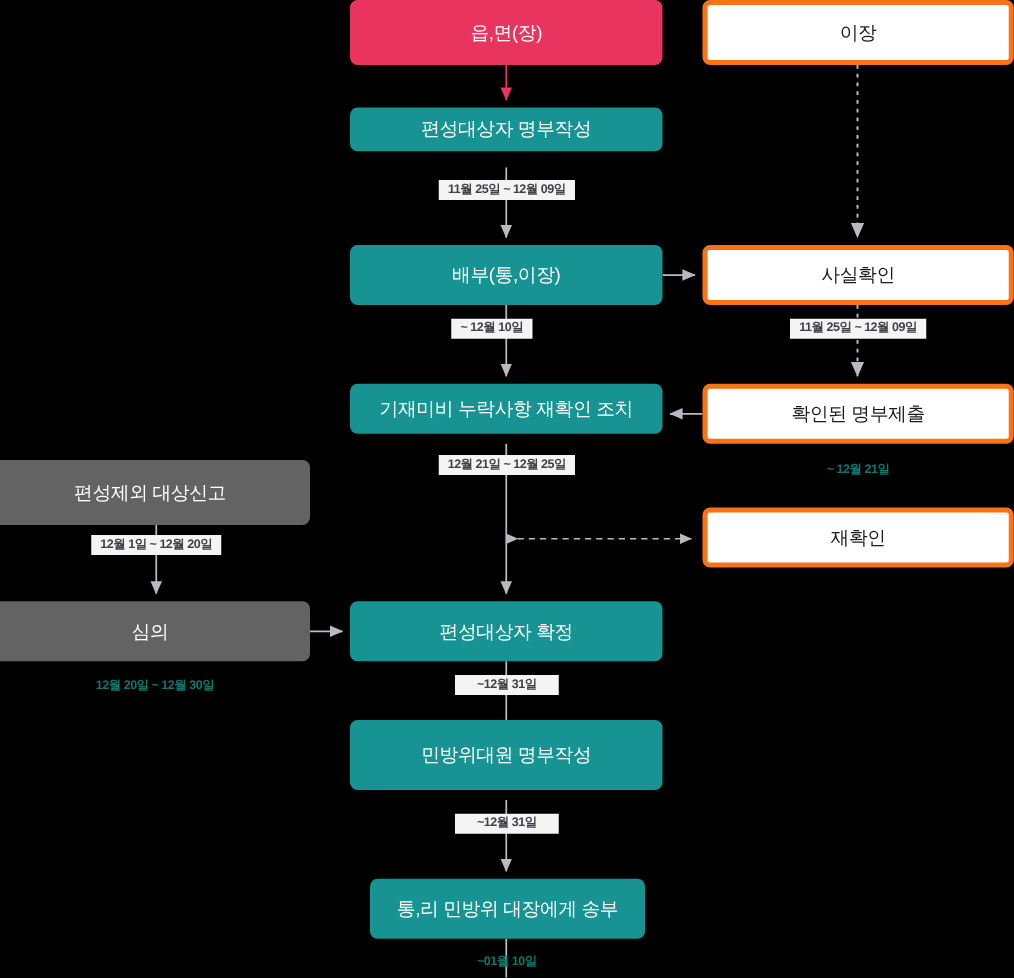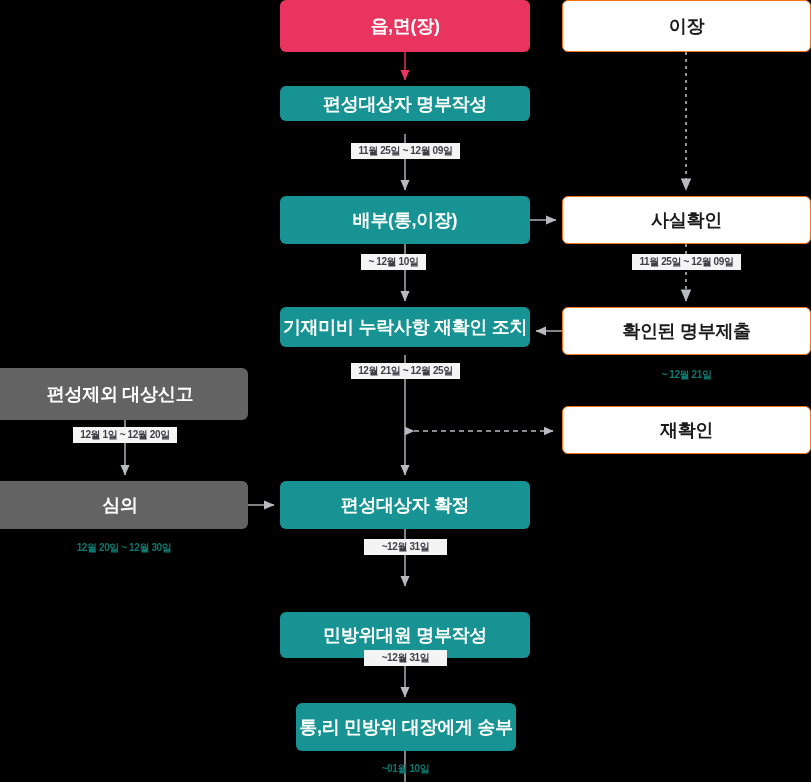--- a/index.html
+++ b/index.html
@@ -21,29 +21,29 @@
     height: 782px;
   }
   .node {
     position: absolute;
     box-sizing: border-box;
     border-radius: 6px;
     display: flex;
     align-items: center;
     justify-content: center;
     text-align: center;
-    font-size: 18px;
-    font-weight: 700;
+    font-size: 15px;
+    font-weight: 400;
     letter-spacing: -0.3px;
     z-index: 3;
   }
   .node-teal  { background: #169392; color: #ffffff; }
   .node-pink  { background: #e8345e; color: #ffffff; }
   .node-gray  { background: #636363; color: #ffffff; }
-  .node-white { background: #ffffff; color: #1b1b1b; border: 1px solid #f97316; }
+  .node-white { background: #ffffff; color: #1b1b1b; border: 4px solid #f97316; }
 
   .edge-label {
     position: absolute;
     box-sizing: border-box;
     font-size: 10px;
     font-weight: 700;
     letter-spacing: -0.4px;
     color: #3f3f46;
     background: #f4f4f5;
     padding: 2px 7px 3px 7px;
@@ -125,21 +125,21 @@
   </div>
 
   <div class="node node-teal" style="left:280px; top:307px; width:250px; height:40px;">
     <span>기재미비 누락사항 재확인 조치</span>
   </div>
 
   <div class="node node-teal" style="left:280px; top:481px; width:250px; height:48px;">
     <span>편성대상자 확정</span>
   </div>
 
-  <div class="node node-teal" style="left:280px; top:612px; width:250px; height:46px;">
+  <div class="node node-teal" style="left:280px; top:576px; width:250px; height:56px;">
     <span>민방위대원 명부작성</span>
   </div>
 
   <div class="node node-teal" style="left:296px; top:703px; width:220px; height:48px;">
     <span>통,리 민방위 대장에게 송부</span>
   </div>
 
   <div class="node node-white" style="left:562px; top:0px; width:249px; height:52px;">
     <span>이장</span>
   </div>

